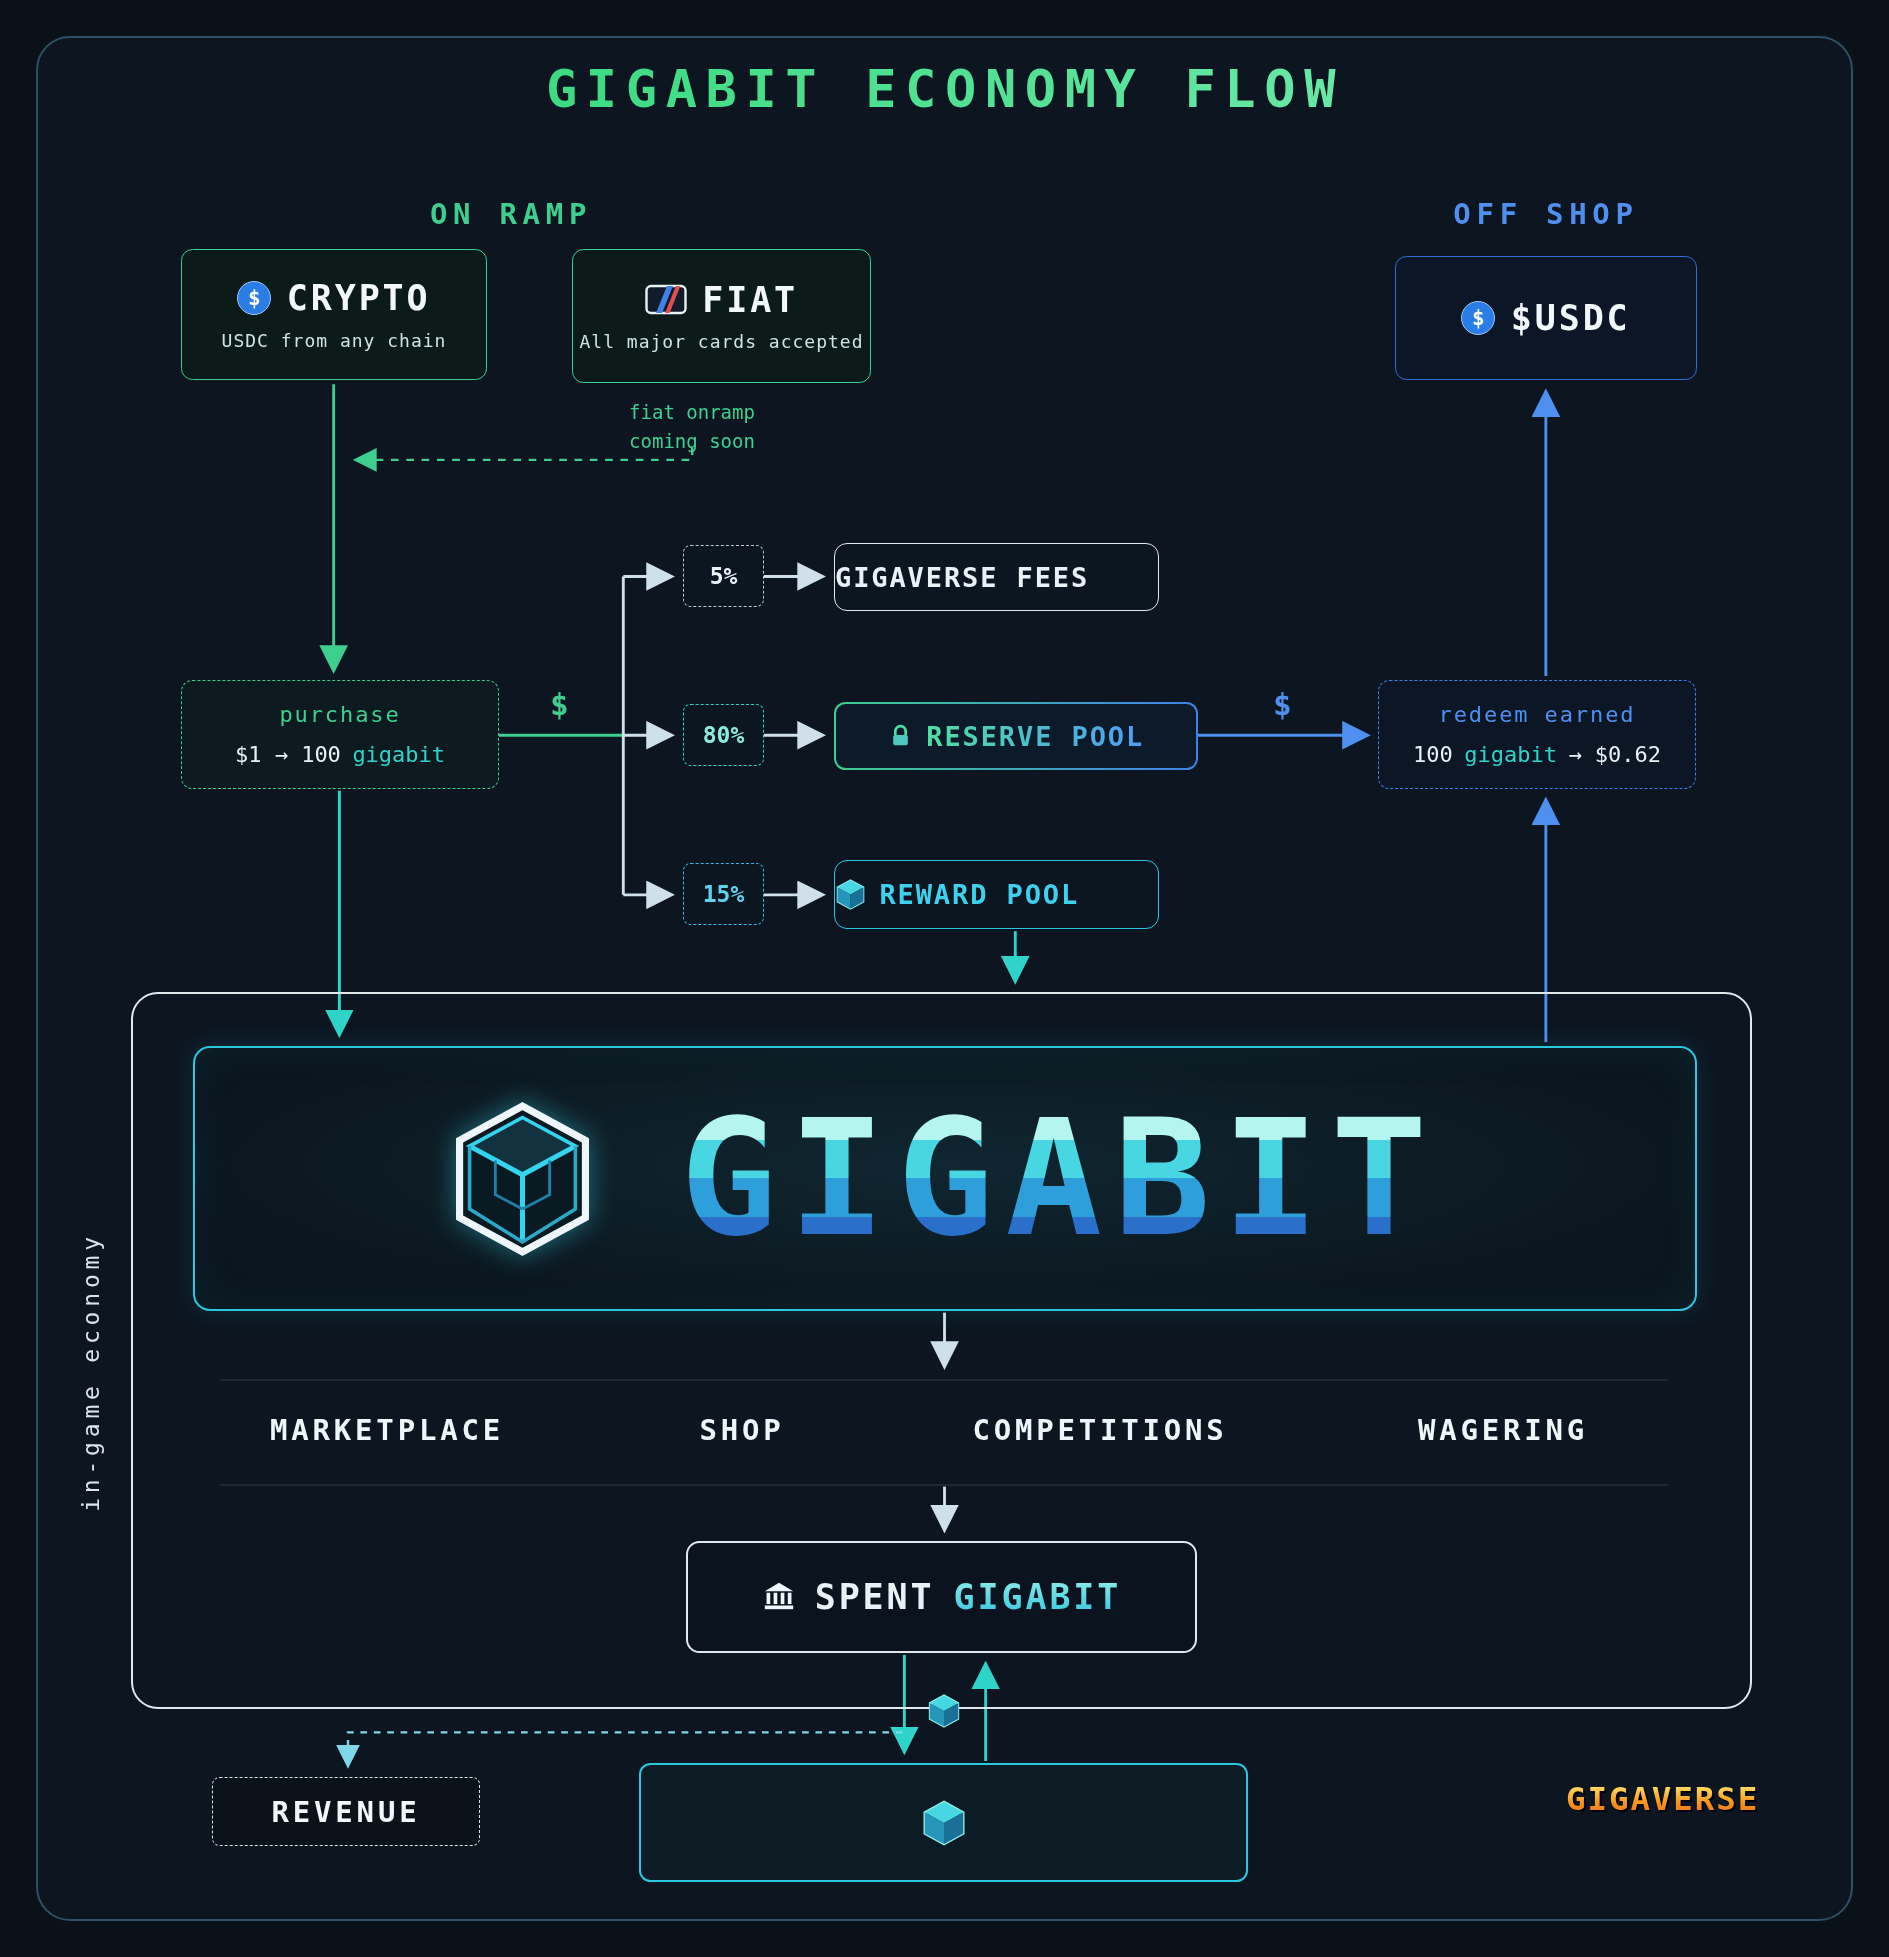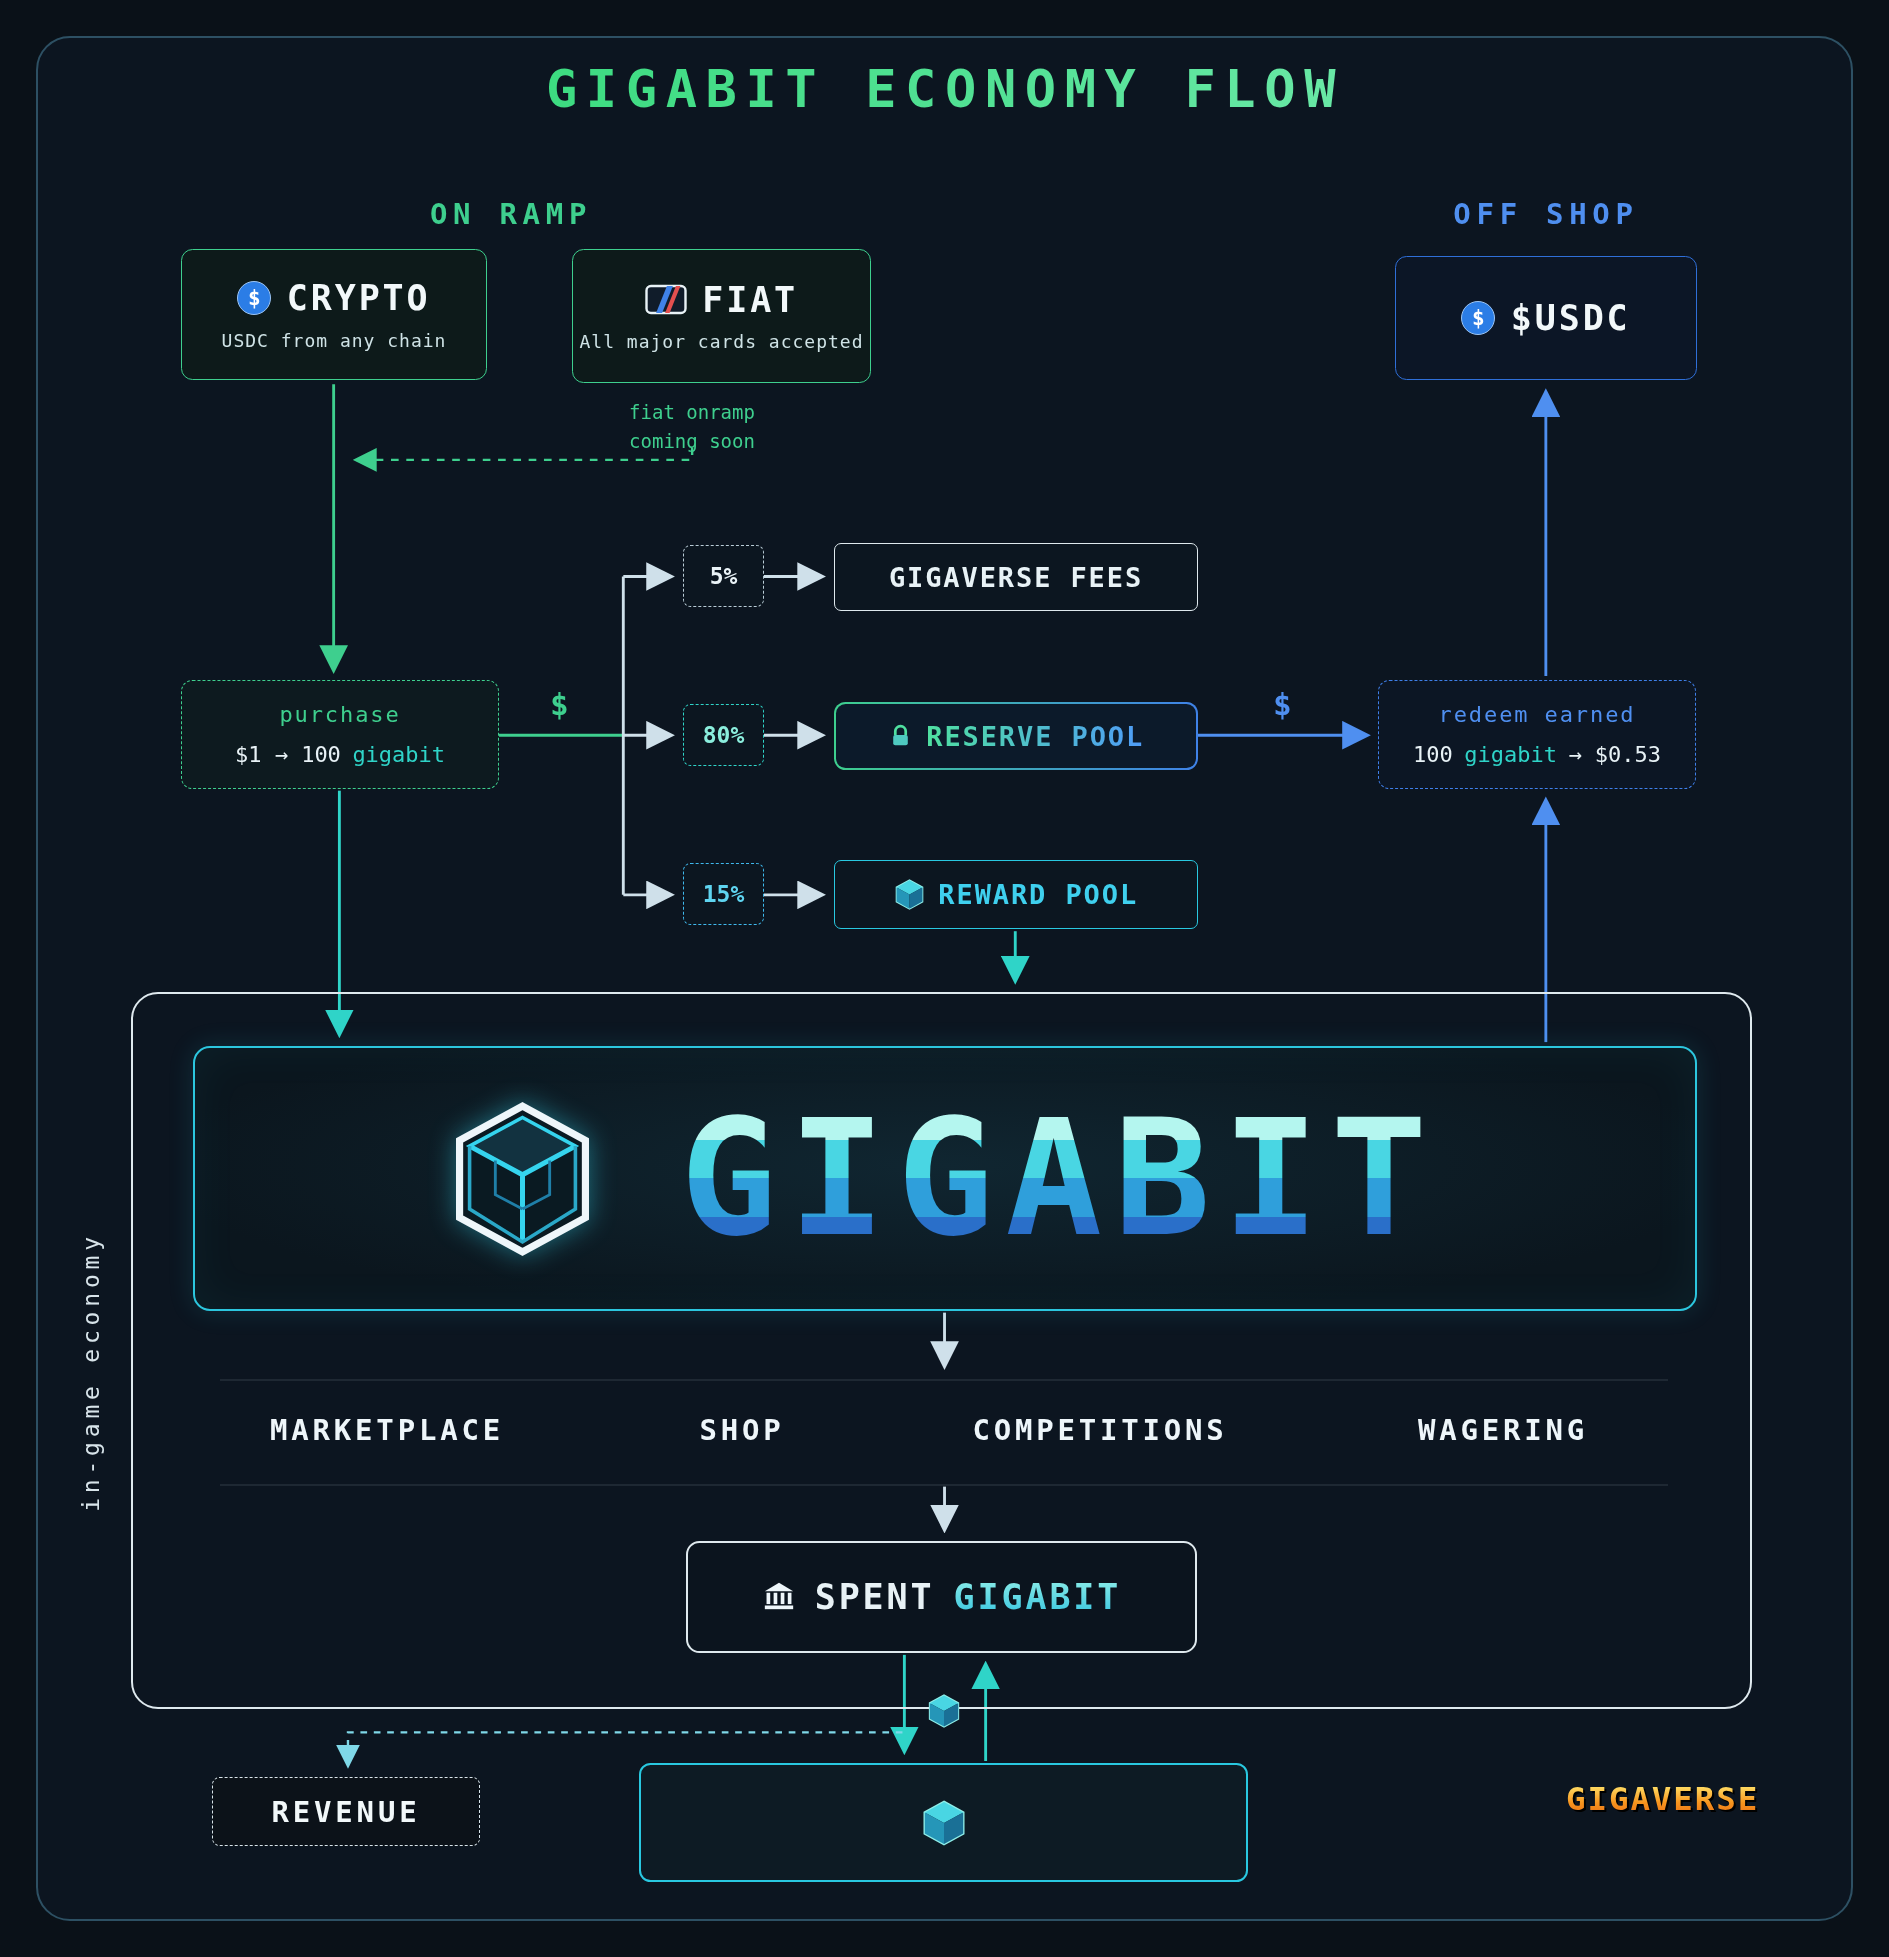--- a/index.html
+++ b/index.html
@@ -65,23 +65,23 @@
   .split {
     position: absolute; z-index: 2; width: 81px; height: 62px;
     display: flex; align-items: center; justify-content: center;
     font-size: 23px; font-weight: bold; border-radius: 7.6px; background: #0c1620;
   }
   .split-fee     { border: 1.9px dashed #b9ccd6; color: #eaf3f7; }
   .split-reserve { border: 1.9px dashed #2fd4c8; color: #8beedd; }
   .split-reward  { border: 1.9px dashed #3fb9ee; color: #5fd4f0; }
 
   .pool {
-    position: absolute; z-index: 2; width: 364px; height: 68px;
-    border-radius: 7px; background: #0c1620;
-    display: flex; align-items: center; justify-content: center; gap: 13.4px;
+    position: absolute; z-index: 2; width: 325px; height: 68px;
+    border-radius: 13px; background: #0c1620;
+    display: flex; align-items: center; justify-content: flex-start; gap: 13.4px;
     font-size: 27px; font-weight: bold; letter-spacing: 1.9px;
   }
   .grad-border { position: absolute; z-index: 2; padding: 1.9px; border-radius: 11.5px;
     background: linear-gradient(90deg, #3ecf8e, #3f82e8); }
   .grad-border .inner {
     width: 100%; height: 100%; border-radius: 9.6px; background: #0c1a2a;
     display: flex; align-items: center; justify-content: center; gap: 13.4px;
     font-size: 27px; font-weight: bold; letter-spacing: 1.9px;
   }
   .grad-text {
@@ -290,21 +290,21 @@
     <polygon points="22,6.5 12,12 12,23 22,17.5" fill="#1a7096"></polygon>
   </svg>
   <span class="cyan-t">REWARD POOL</span>
 </div>
 
 <div class="node dash-blue" style="left:1378px; top:680px; width:318px; height:109px;">
   <div class="small-label blue-t">redeem earned</div>
   <div class="rate-row">
     <span class="white-t">100</span>
     <span class="teal-t">gigabit</span>
-    <span class="white-t">→ $0.53</span>
+    <span class="white-t">→ $0.62</span>
   </div>
 </div>
 
 <div class="economy-box"></div>
 <div class="side-label">in-game economy</div>
 
 <div class="banner">
   <svg class="cube-glow" width="143" height="158" viewBox="0 0 100 110">
     <polygon points="50,4 94,28 94,82 50,106 6,82 6,28" fill="#0a1a22" stroke="#eef6fa" stroke-width="5"></polygon>
     <polygon points="50,12 87,32 50,52 13,32" fill="#123240" stroke="#35d4ee" stroke-width="2.5"></polygon>

